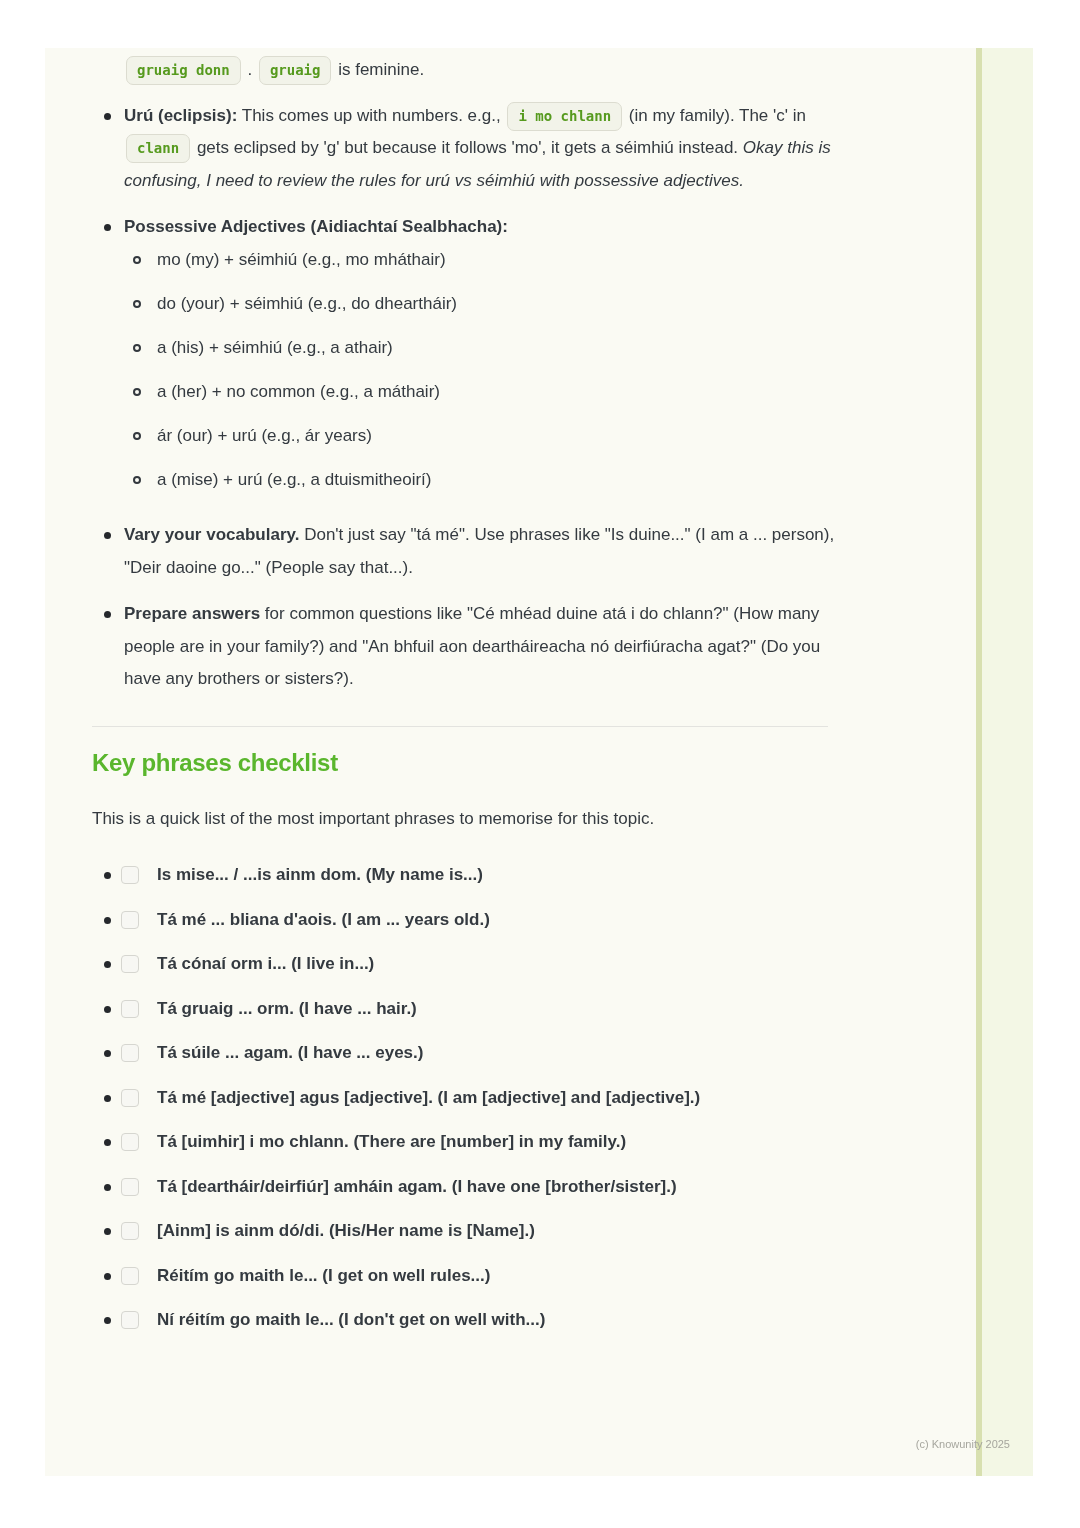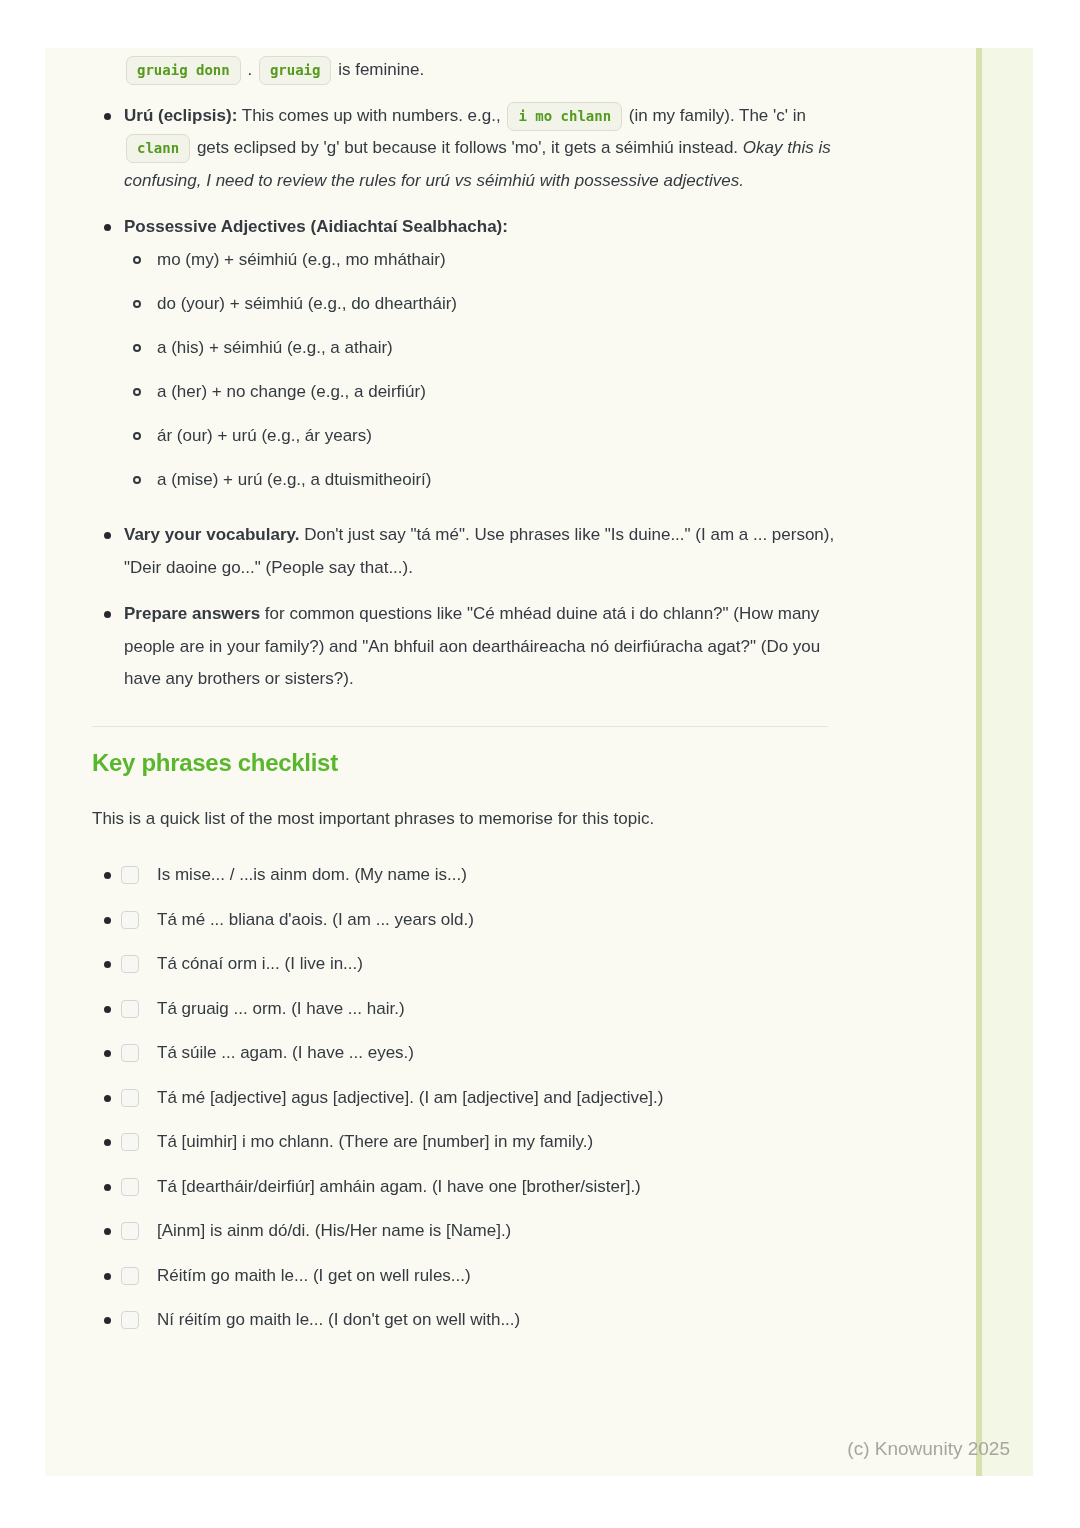--- a/index.html
+++ b/index.html
@@ -73,35 +73,35 @@
   }
   .h2 {
     font-size:24px;
     font-weight:bold;
     color:#5ab62d;
     letter-spacing:-0.3px;
     margin:0 0 22px 0;
     line-height:36px;
   }
   .intro { margin-bottom:24px; }
-  .cli { position:relative; padding-left:65px; margin-bottom:11.5px; min-height:33px; }
+  .cli { position:relative; padding-left:65px; margin-bottom:11.5px; min-height:33px;font-weight:bold; }
   .cli .dot { top:13px; }
   .checkbox {
     position:absolute;
     left:29px; top:7px;
     width:18px; height:18px;
     border:1.5px solid #d6d6d0;
     border-radius:4px;
     background:#f7f7f3;
   }
   .footer {
     position:absolute;
     top:1438px;
     right:70px;
-    font-size:19px;
+    font-size:11px;
     color:#a6a69e;
     z-index:5;
   }
 </style>
 </head>
 <body>
 
 <div class="page">
   <div class="stripe"></div>
 
@@ -125,21 +125,21 @@
         <div class="li2">
           <span class="circle"></span>
           <span>do (your) + séimhiú (e.g., do dheartháir)</span>
         </div>
         <div class="li2">
           <span class="circle"></span>
           <span>a (his) + séimhiú (e.g., a athair)</span>
         </div>
         <div class="li2">
           <span class="circle"></span>
-          <span>a (her) + no change (e.g., a deirfiúr)</span>
+          <span>a (her) + no common (e.g., a máthair)</span>
         </div>
         <div class="li2">
           <span class="circle"></span>
           <span>ár (our) + urú (e.g., ár years)</span>
         </div>
         <div class="li2">
           <span class="circle"></span>
           <span>a (mise) + urú (e.g., a dtuismitheoirí)</span>
         </div>
       </div>

